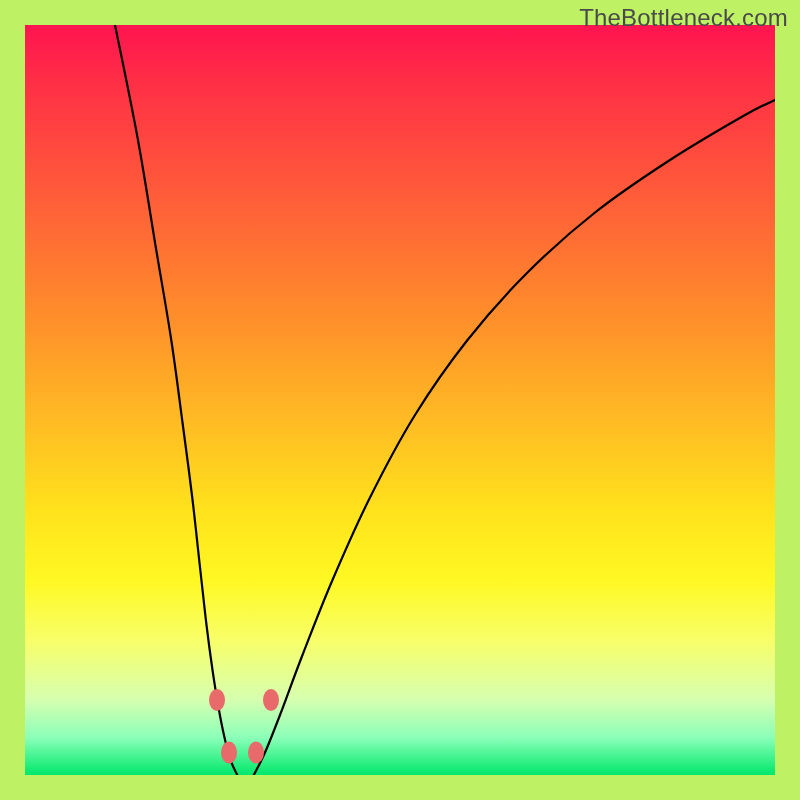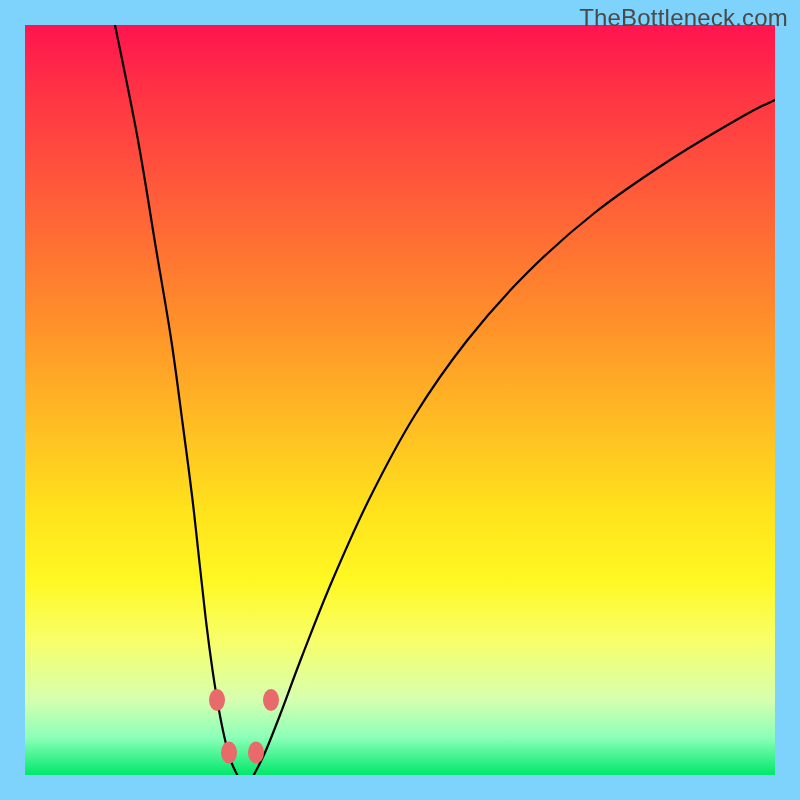--- a/index.html
+++ b/index.html
@@ -8,21 +8,21 @@
     width: 800px;
     height: 800px;
     overflow: hidden;
     background: #000;
     font-family: Arial, Helvetica, sans-serif;
   }
   .frame {
     position: relative;
     width: 800px;
     height: 800px;
-    background: #7dd3fc;
+    background: #bef264;
   }
   .watermark {
     position: absolute;
     top: 4px;
     right: 12px;
     color: #4a4a4a;
     font-size: 24px;
     font-weight: 500;
     letter-spacing: 0.2px;
     z-index: 20;

